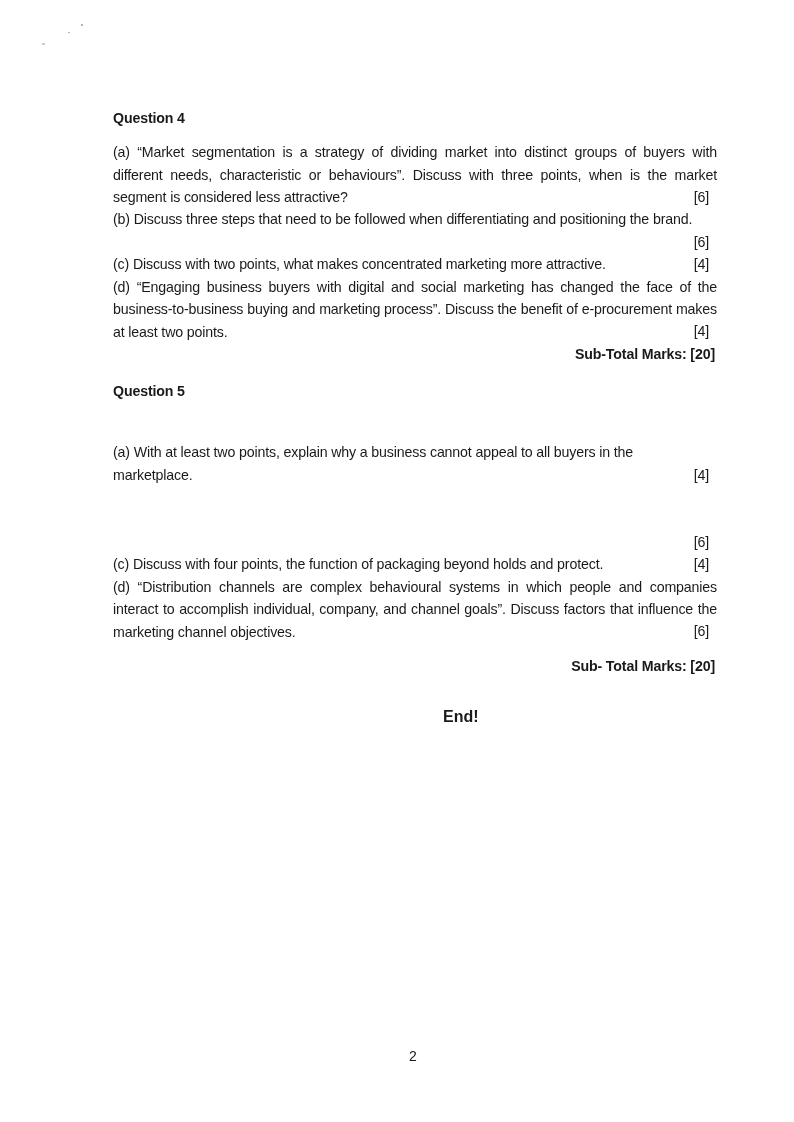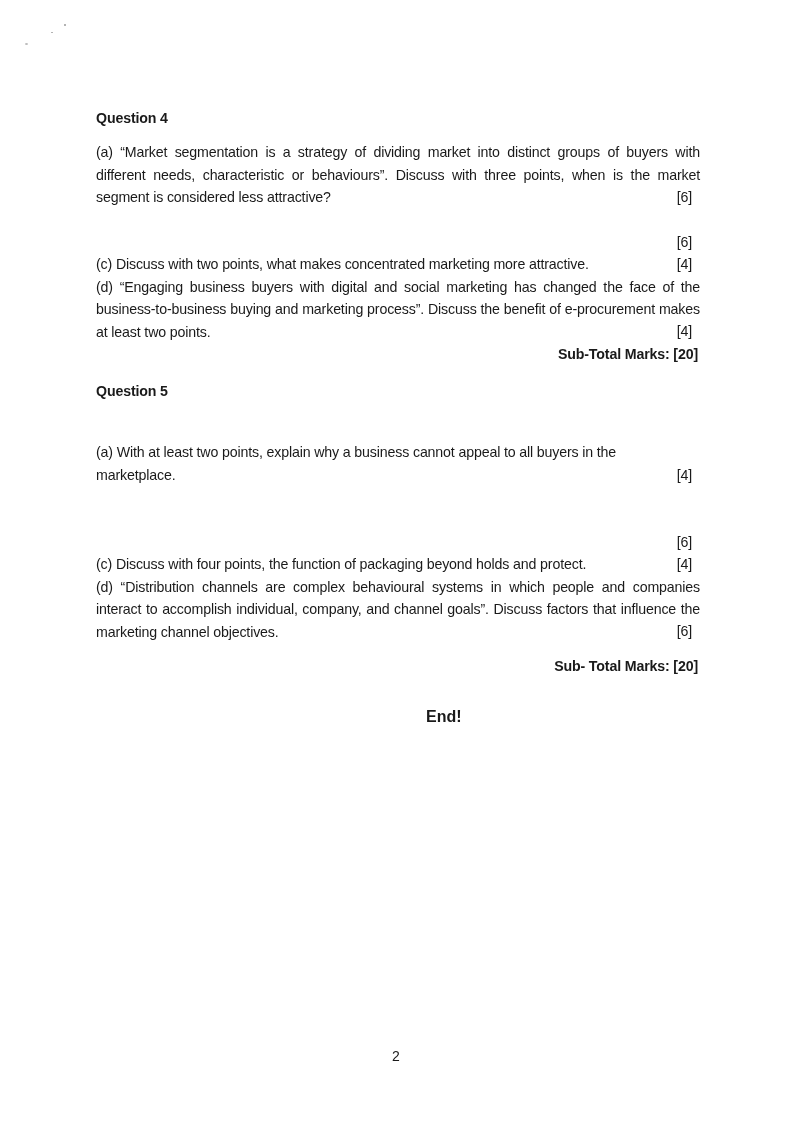--- a/index.html
+++ b/index.html
@@ -10,21 +10,21 @@
     body {
       width: 794px;
       height: 1122px;
       position: relative;
       overflow: hidden;
       font-family: "Liberation Sans", "DejaVu Sans", sans-serif;
       color: #1a1a1a;
     }
     .page {
       position: absolute;
-      left: 0; top: 0;
+      left: 17px; top: 0;
       width: 774px; height: 1122px;
     }
     .speck {
       position: absolute;
       background: #9a9a9a;
       border-radius: 50%;
     }
     .content {
       position: absolute;
       left: 96px;
@@ -89,20 +89,21 @@
   <div class="content">
 
     <div class="q-heading">Question 4</div>
 
     <div class="part" style="height:67px;">
       <span class="text" style="padding-right:0;">(a) “Market segmentation is a strategy of dividing market into distinct groups of buyers with different needs, characteristic or behaviours”. Discuss with three points, when is the market segment is considered less attractive?</span>
       <span class="marks">[6]</span>
     </div>
 
     <div class="part" style="height:45px;">
+      <span class="text" style="padding-right:20px;text-align:left;">(b) Discuss three steps that need to be followed when differentiating and positioning the brand.</span>
       <span class="marks">[6]</span>
     </div>
 
     <div class="part" style="height:22.5px;">
       <span class="text" style="text-align:left;">(c) Discuss with two points, what makes concentrated marketing more attractive.</span>
       <span class="marks">[4]</span>
     </div>
 
     <div class="part" style="height:67px;">
       <span class="text">(d) “Engaging business buyers with digital and social marketing has changed the face of the business-to-business buying and marketing process”. Discuss the benefit of e-procurement makes at least two points.</span>

